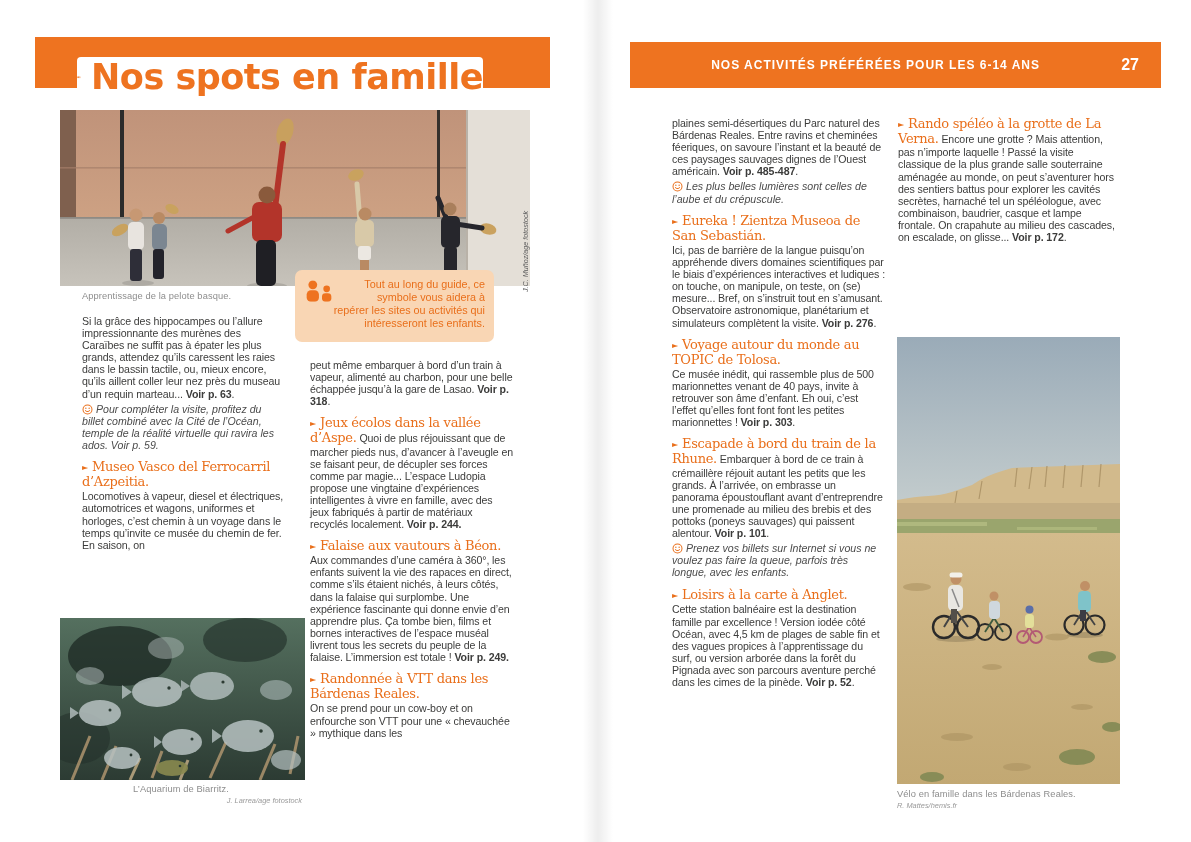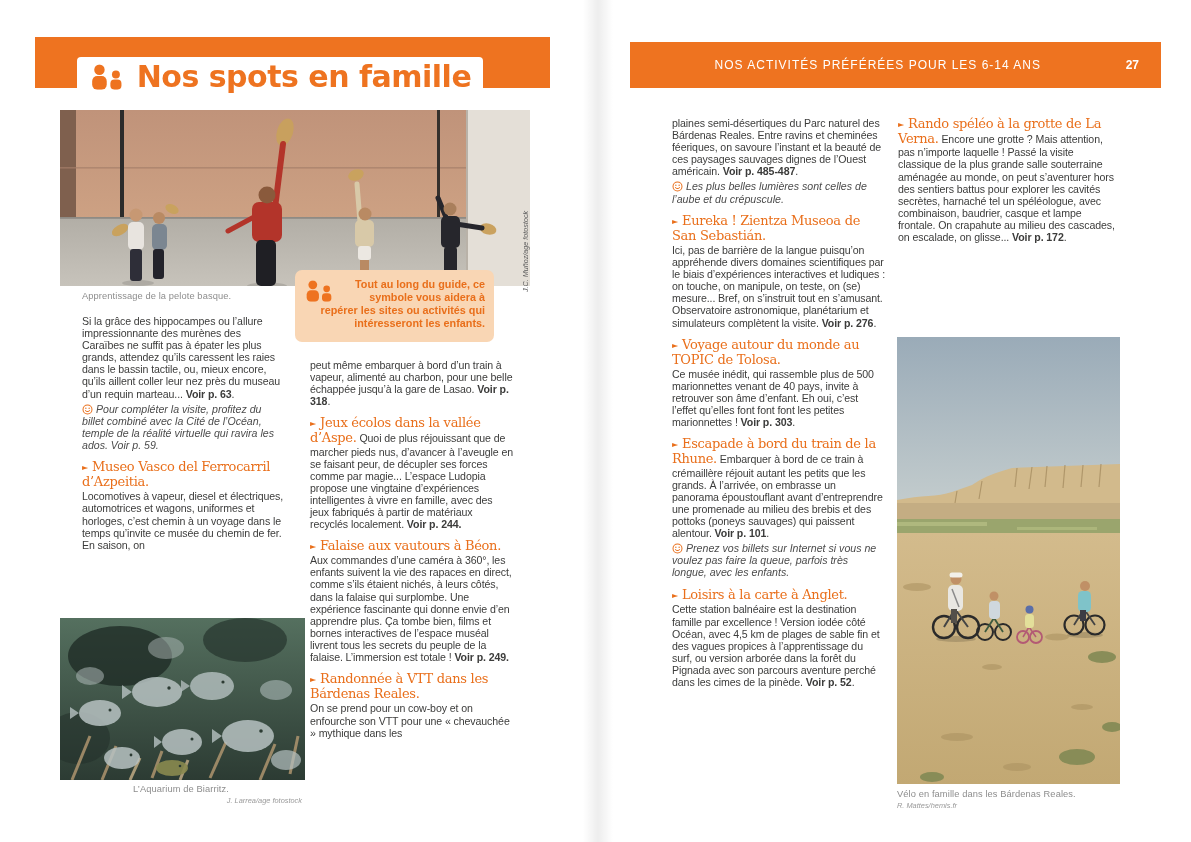--- a/index.html
+++ b/index.html
@@ -10,46 +10,46 @@
   
   .spine { left:583px; top:0; width:30px; height:842px;
     background:linear-gradient(to right, rgba(0,0,0,0), rgba(0,0,0,0.07) 50%, rgba(0,0,0,0)); }
 
   
   .bar { background:#ee7320; }
   .left-bar { left:35px; top:37px; width:515px; height:51px; }
   .title-box { left:77px; top:57px; width:406px; height:39px; background:#ffffff;
     border-radius:4px; display:flex; align-items:center; justify-content:center; gap:10px; }
   .title-box .ttl { color:#ee7320; font-family:"DejaVu Sans", sans-serif; font-weight:bold;
-    font-size:30px; letter-spacing:-0.5px; white-space:nowrap;text-align:center; }
+    font-size:35px; letter-spacing:-0.5px; white-space:nowrap;text-align:center; }
   .fam { color:#ee7320; }
   .right-bar { left:630px; top:42px; width:531px; height:46px; display:flex; align-items:center; }
-  .right-bar .rttl { flex:1; text-align:center; color:#ffffff; font-weight:normal;
+  .right-bar .rttl { flex:1; text-align:center; color:#ffffff; font-weight:bold;
     font-size:12px; letter-spacing:1px; }
-  .right-bar .pno { color:#ffffff; font-weight:bold; font-size:12px; padding-right:22px; }
+  .right-bar .pno { color:#ffffff; font-weight:bold; font-size:16px; padding-right:22px; }
 
   
   .col { position:absolute;margin-top:7px; }
   .bd { font-size:10.6px; line-height:12.1px; letter-spacing:-0.1px; }
   .sec { margin-top:9px; }
   .hd, .hd-in { font-family:"DejaVu Serif", serif; font-weight:normal; color:#e96f1b;
     font-size:13px; line-height:14.4px; letter-spacing:-0.3px; }
   .hd { margin-bottom:1px; }
   .hd-in { display:inline; }
   .blt { font-size:8px; vertical-align:1.5px; letter-spacing:0; }
   .voir { font-weight:bold; }
   .tip { font-size:10.6px; line-height:12.1px; font-style:italic; color:#4b4b4b; margin-top:3px; }
   .sm { width:11px; height:11px; vertical-align:-2px; margin-right:3px; color:#e96f1b; }
 
   .cap { font-size:9.3px; color:#8d8d8d; letter-spacing:0.1px; }
   .crd { font-size:7.4px; color:#9a9a9a; font-style:italic; }
 
   
   .callout { left:295px; top:270px; width:199px; height:72px; background:#f9d6b4;
-    border-radius:7px; padding:8px 9px 18px 9px; color:#e96f1b; font-weight:bold;
+    border-radius:7px; padding:8px 9px 18px 9px; color:#e96f1b; font-weight:normal;
     font-size:10.8px; line-height:13px; text-align:right; }
   .callout .fam2 { float:left; width:32px; height:22px; margin:2px 4px 2px 0; color:#ee7320; }
 
   
   .photo { display:block; }
   .vcred { left:514px; top:185px; width:12px; height:110px; font-size:7.2px; font-style:italic;
     color:#5d5d5d; transform:rotate(-90deg); transform-origin:left top; white-space:nowrap;
     left:521px; top:292px; }
 </style>
 </head>

